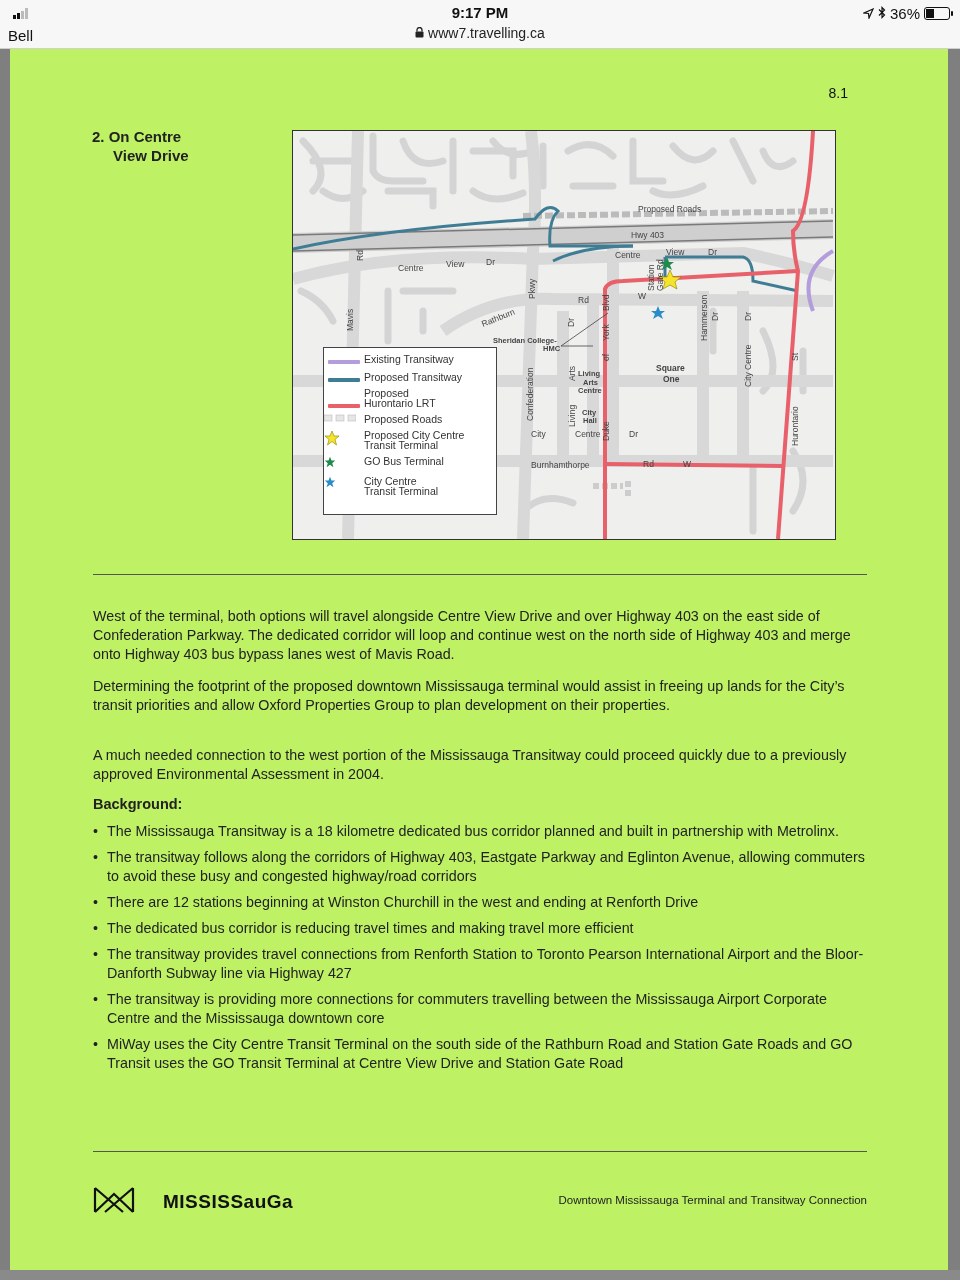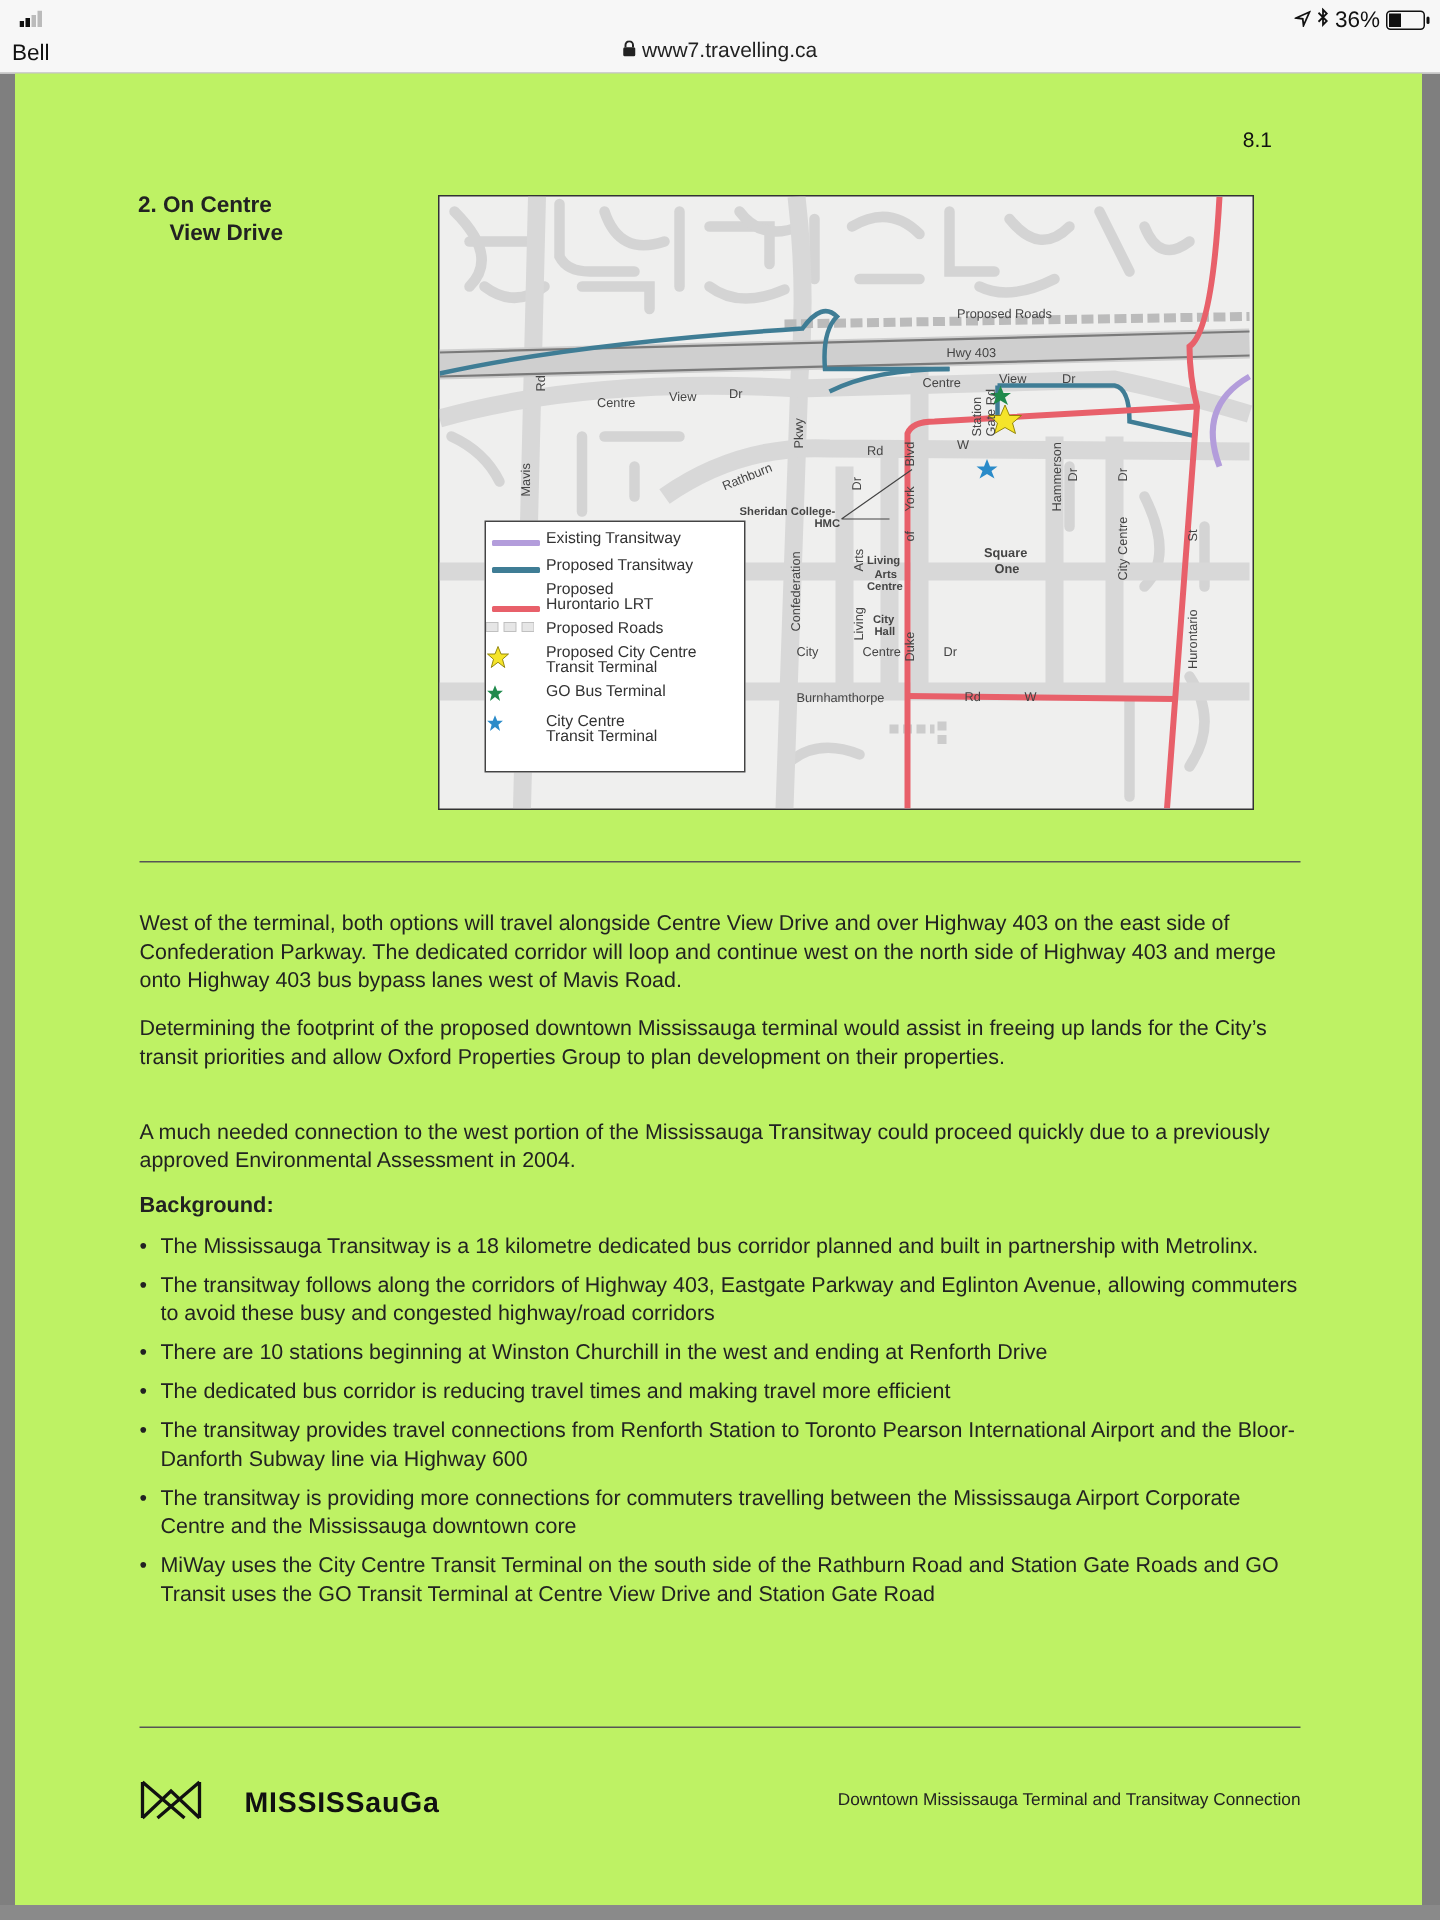--- a/index.html
+++ b/index.html
@@ -50,20 +50,21 @@
     </span>
     <span>Bell</span>
     <span>
       <svg width="16" height="12" viewBox="0 0 16 12">
           <path d="M8 11 L5.5 8.3 A3.6 3.6 0 0 1 10.5 8.3 Z" fill="#111"></path>
           <path d="M3.5 6.3 A6.5 6.5 0 0 1 12.5 6.3" stroke="#111" stroke-width="1.6" fill="none"></path>
           <path d="M1.3 4 A9.8 9.8 0 0 1 14.7 4" stroke="#111" stroke-width="1.6" fill="none"></path>
         </svg>
     </span>
   </div>
+  <div class="sb-center">9:17 PM</div>
   <div class="sb-url">
     <span>
       <svg width="9" height="11" viewBox="0 0 9 11">
           <rect x="0.5" y="4.5" width="8" height="6" rx="1" fill="#222"></rect>
           <path d="M2 4.5 V3 A2.5 2.5 0 0 1 7 3 V4.5" stroke="#222" stroke-width="1.3" fill="none"></path>
         </svg>
     </span>
     <span>www7.travelling.ca</span>
   </div>
   <div class="sb-right">
@@ -277,23 +278,23 @@
   <div class="hr" style="top:525px;"></div>
 
   <div class="para" style="top:558px;">West of the terminal, both options will travel alongside Centre View Drive and over Highway 403 on the east side of Confederation Parkway. The dedicated corridor will loop and continue west on the north side of Highway 403 and merge onto Highway 403 bus bypass lanes west of Mavis Road.</div>
   <div class="para" style="top:628px;">Determining the footprint of the proposed downtown Mississauga terminal would assist in freeing up lands for the City’s transit priorities and allow Oxford Properties Group to plan development on their properties.</div>
   <div class="para" style="top:697px;">A much needed connection to the west portion of the Mississauga Transitway could proceed quickly due to a previously approved Environmental Assessment in 2004.</div>
 
   <div class="bg-title">Background:</div>
   <ul class="bullets">
     <li>The Mississauga Transitway is a 18 kilometre dedicated bus corridor planned and built in partnership with Metrolinx.</li>
     <li>The transitway follows along the corridors of Highway 403, Eastgate Parkway and Eglinton Avenue, allowing commuters to avoid these busy and congested highway/road corridors</li>
-    <li>There are 10 stations beginning at Winston Churchill in the west and ending at Renforth Drive</li>
+    <li>There are 12 stations beginning at Winston Churchill in the west and ending at Renforth Drive</li>
     <li>The dedicated bus corridor is reducing travel times and making travel more efficient</li>
-    <li>The transitway provides travel connections from Renforth Station to Toronto Pearson International Airport and the Bloor-Danforth Subway line via Highway 600</li>
+    <li>The transitway provides travel connections from Renforth Station to Toronto Pearson International Airport and the Bloor-Danforth Subway line via Highway 427</li>
     <li>The transitway is providing more connections for commuters travelling between the Mississauga Airport Corporate Centre and the Mississauga downtown core</li>
     <li>MiWay uses the City Centre Transit Terminal on the south side of the Rathburn Road and Station Gate Roads and GO Transit uses the GO Transit Terminal at Centre View Drive and Station Gate Road</li>
   </ul>
 
   <div class="hr" style="top:1102px;"></div>
 
   <div class="footer-logo">
     <span>
       <svg width="42" height="28" viewBox="0 0 42 28">
           <path d="M2 2 V26 M40 2 V26 M2 2 L30 26 M40 2 L12 26 M2 26 L21 8 L40 26" stroke="#111" stroke-width="2.2" fill="none" stroke-linejoin="miter"></path>

